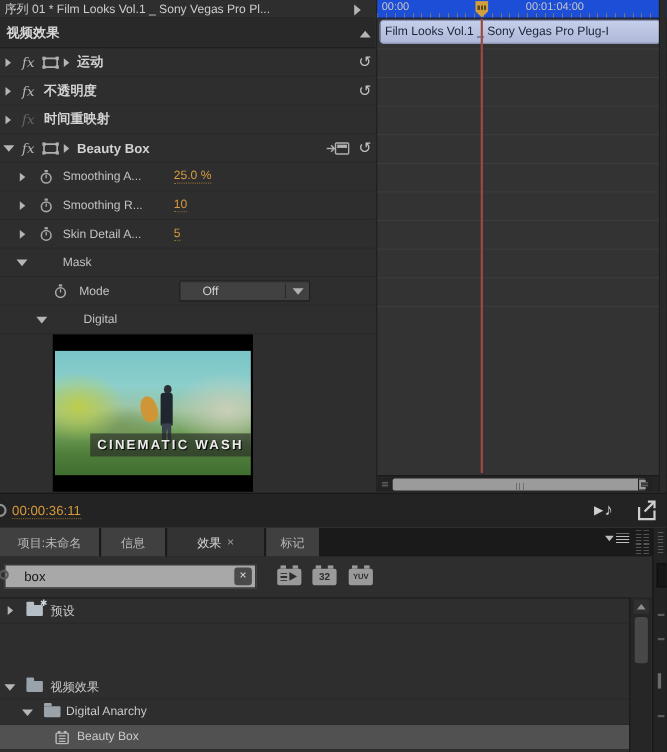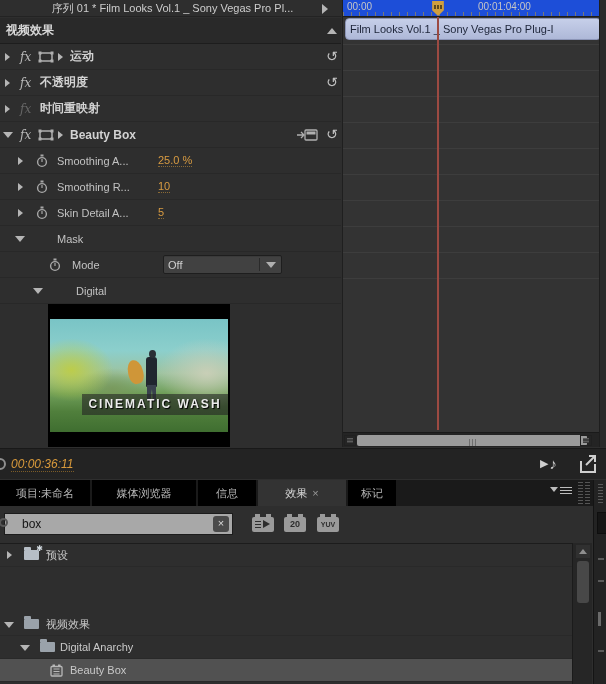--- a/index.html
+++ b/index.html
@@ -8,21 +8,21 @@
     position:relative; width:606px; height:684px; overflow:hidden;
     background:#2e2e2e;
     font-family:"Liberation Sans","DejaVu Sans",sans-serif;
     font-size:11px; color:#c8c8c8;
     -webkit-font-smoothing:antialiased;
   }
   .abs { position:absolute; }
 
   
   .ec-titlebar { left:0; top:0; width:341px; height:17px; background:#2e2e2e;
-    border-bottom:1px solid #232323; display:flex; align-items:center; padding-left:4px;justify-content:center; }
+    border-bottom:1px solid #232323; display:flex; align-items:center; padding-left:4px; }
   .ec-title { color:#cdcdcd; white-space:nowrap; overflow:hidden; font-size:11px; }
   .tri-r { width:0; height:0; border-left:6px solid #b5b5b5; border-top:5px solid transparent; border-bottom:5px solid transparent; display:inline-block; }
   .tri-r.sm { border-left-width:5px; border-top-width:4px; border-bottom-width:4px; }
   .tri-d { width:0; height:0; border-top:6px solid #b5b5b5; border-left:5px solid transparent; border-right:5px solid transparent; display:inline-block; }
   .tri-u { width:0; height:0; border-bottom:6px solid #9a9a9a; border-left:5px solid transparent; border-right:5px solid transparent; display:inline-block; }
 
   
   .ec-header { left:0; top:18px; width:341px; height:26px; background:#292929;
     border-bottom:1px solid #1d1d1d; display:flex; align-items:center; padding-left:6px; }
   .ec-header-label { font-weight:bold; color:#d6d6d6; font-size:12px; }
@@ -38,21 +38,21 @@
   .param-label { color:#c2c2c2; white-space:nowrap; }
   .param-value { color:#d99c42; border-bottom:1px dotted #8a6a35; white-space:nowrap; }
   .reset-glyph { color:#c0c0c0; font-size:14px; line-height:14px; }
   .stopwatch { width:12px; height:14px; }
   .xform-icon { width:16px; height:12px; }
 
   
   .dropdown { left:163px; width:119px; height:19px; background:#414141;
     border:1px solid #1e1e1e; border-radius:2px; box-shadow:0 1px 0 #3a3a3a inset;
     display:flex; align-items:center; }
-  .dropdown .dd-val { position:static; padding-left:4px; color:#d0d0d0; flex:1; }
+  .dropdown .dd-val { position:static; padding-left:20px; color:#d0d0d0; flex:1; }
   .dd-sep { position:static; width:1px; height:13px; background:#2a2a2a; margin-right:6px; }
   .dd-arrow { position:static; margin-right:5px; border-top-color:#b0b0b0; }
 
   
   .thumb { left:48px; top:304px; width:182px; height:143px; background:#000; overflow:hidden; }
   .thumb-photo { position:absolute; left:2px; right:2px; top:15px; height:113px; overflow:hidden;
     background:
       radial-gradient(ellipse 60px 45px at 12% 45%, rgba(190,205,70,.95), rgba(190,205,70,0) 70%),
       radial-gradient(ellipse 70px 50px at 88% 48%, rgba(205,208,185,.9), rgba(205,208,185,0) 70%),
       radial-gradient(ellipse 50px 30px at 35% 62%, rgba(120,150,90,.8), rgba(120,150,90,0) 70%),
@@ -84,30 +84,30 @@
   .playhead-marker i { position:absolute; left:3px; top:4px; width:8px; height:4px;
     background:repeating-linear-gradient(90deg,#5d4a1c 0 2px,transparent 2px 3px); }
   .hscroll { position:absolute; left:0; bottom:0; width:100%; height:15px; background:#242424; border-top:1px solid #1a1a1a; }
   .hscroll-handle { position:absolute; top:2px; width:12px; height:11px; background:#3c3c3c; border:1px solid #202020;
     background-image:repeating-linear-gradient(0deg,#5a5a5a 0 1px,transparent 1px 3px); background-clip:content-box; padding:2px; }
   .hscroll-thumb { position:absolute; left:14px; top:2px; width:230px; height:11px; background:#9b9b9b; border-radius:2px; }
   .hscroll-grip { position:absolute; left:112px; top:4px; width:8px; height:7px;
     background:repeating-linear-gradient(90deg,#6f6f6f 0 1px,transparent 1px 3px); }
 
   
-  .ec-bottom { left:0; top:448px; width:606px; height:31px; background:#232323; border-top:1px solid #191919;font-style:italic; }
+  .ec-bottom { left:0; top:448px; width:606px; height:31px; background:#232323; border-top:1px solid #191919; }
   .tc-circle { position:absolute; left:-6px; top:9px; width:12px; height:12px; border:2px solid #8f8f8f; border-radius:50%; }
   .timecode { position:absolute; left:11px; top:8px; color:#d8993b; font-size:12px; border-bottom:1px dotted #7c5c28; }
   .ecb-playaudio { position:absolute; left:540px; top:6px; color:#cfcfcf; display:flex; align-items:center; }
   .ecb-playaudio .p { font-size:11px; } .ecb-playaudio .n { font-size:15px; margin-left:1px; }
   .ecb-export { position:absolute; left:578px; top:4px; }
 
   
   .tabstrip { left:0; top:480px; width:606px; height:26px; background:#1a1a1a; display:flex; }
-  .tab { height:26px; display:flex; align-items:center; justify-content:center; background:#000000;
+  .tab { height:26px; display:flex; align-items:center; justify-content:center; background:#404040;
     margin-right:2px; color:#b8b8b8; white-space:nowrap; font-size:11px; }
   .tab.active { background:#333; color:#d8d8d8; }
   .tab .close { margin-left:5px; color:#9a9a9a; font-size:11px; }
   .panel-menu { position:absolute; left:550px; top:485px; display:flex; align-items:center; }
   .pm-arrow { border-top:5px solid #bdbdbd; border-left:4px solid transparent; border-right:4px solid transparent; width:0; height:0; }
   .pm-lines { width:12px; height:9px; margin-left:2px;
     background:repeating-linear-gradient(0deg,#bdbdbd 0 1px,transparent 1px 3px); }
   .grip-col { position:absolute; top:482px; width:5px; height:22px;
     background:repeating-linear-gradient(0deg,#555 0 1px,transparent 1px 3px); }
 
@@ -333,23 +333,20 @@
       <path d="M3 8 v11 h14 v-8" fill="none" stroke="#cfcfcf" stroke-width="2"></path>
       <path d="M8 12 L17 3" stroke="#cfcfcf" stroke-width="2" fill="none"></path>
       <path d="M11 3 h6 v6" fill="none" stroke="#cfcfcf" stroke-width="2"></path>
     </svg>
   </div>
 
   <div class="abs tabstrip">
     <div class="tab" style="width:90px">
         <span>项目:未命名</span>
       </div>
-    <div class="tab" style="width:104px">
-        <span>媒体浏览器</span>
-      </div>
     <div class="tab" style="width:58px">
         <span>信息</span>
       </div>
     <div class="tab active" style="width:88px">
       <span>效果</span>
       <span class="close">×</span>
     </div>
     <div class="tab" style="width:48px">
         <span>标记</span>
       </div>
@@ -364,21 +361,21 @@
   <div class="abs browser">
     <input class="search-input" type="text" value="box" style="">
     <div class="search-glass"></div>
     <div class="search-clear">×</div>
 
     <div class="badge" style="left:252px">
       <span class="badge-accel-lines"></span>
       <span class="badge-accel-tri"></span>
     </div>
     <div class="badge" style="left:284px">
-      <span class="b32">20</span>
+      <span class="b32">32</span>
     </div>
     <div class="badge" style="left:317px">
       <span class="byuv">YUV</span>
     </div>
 
     <div class="tree">
 
       <div class="tree-row" style="top:0">
         <span class="tri-r sm" style="left:7px"></span>
         <span class="folder lite" style="left:24px">

